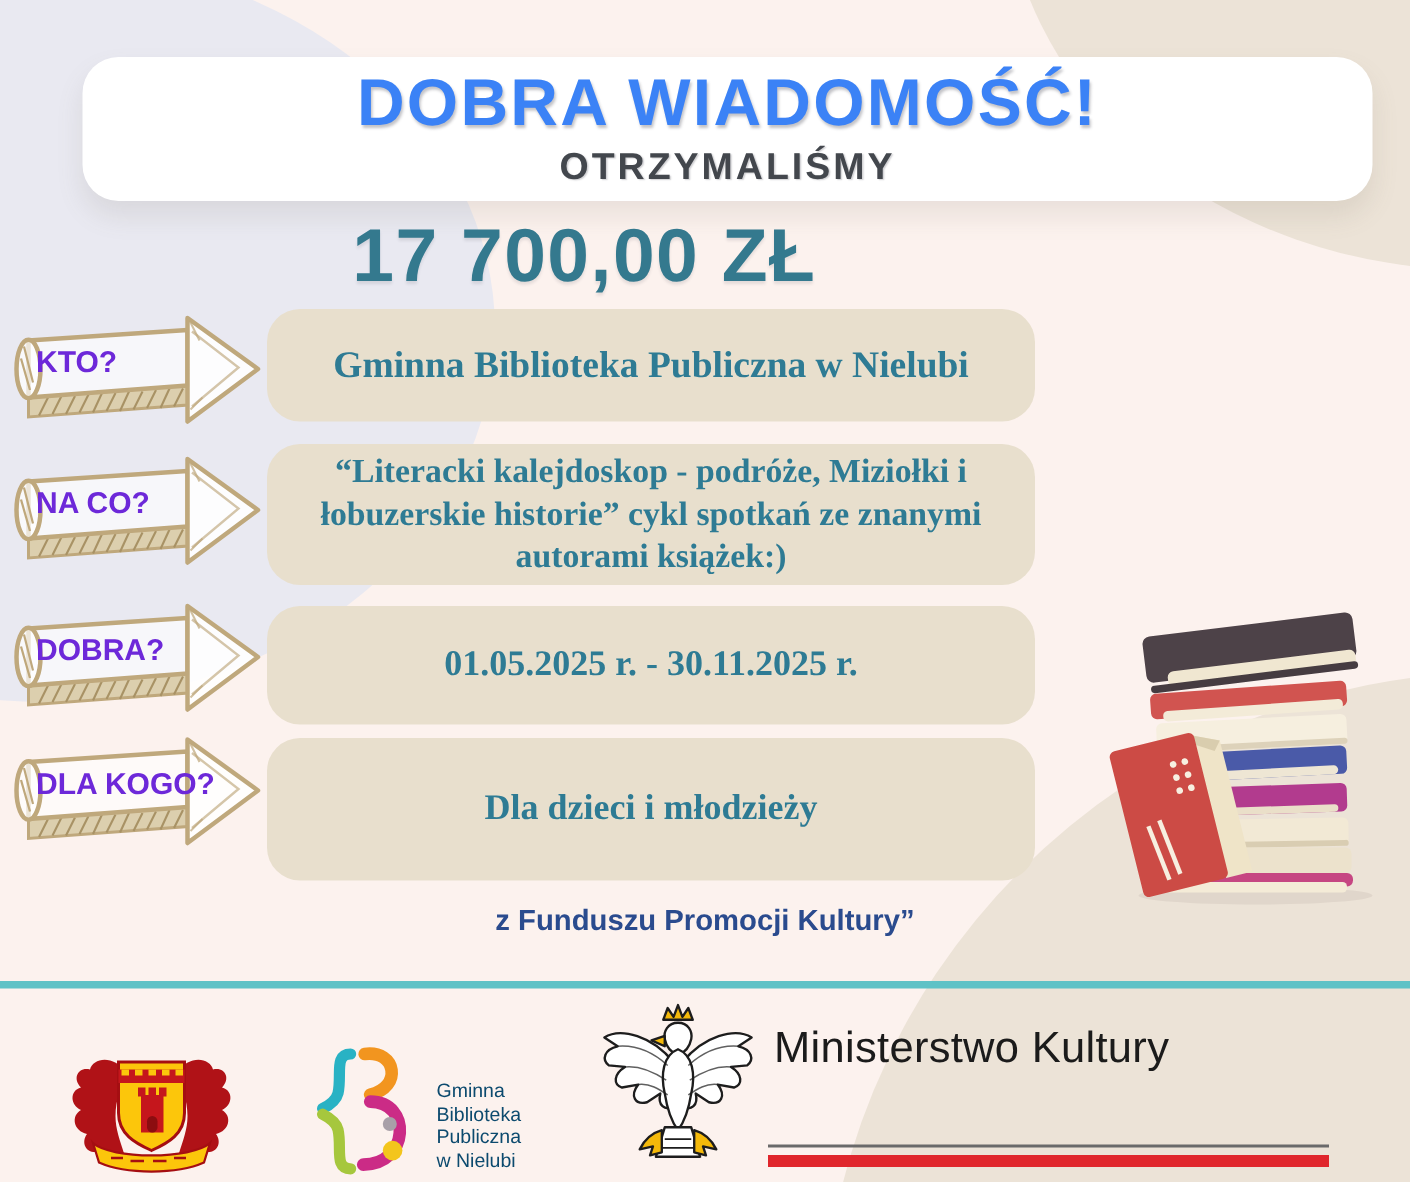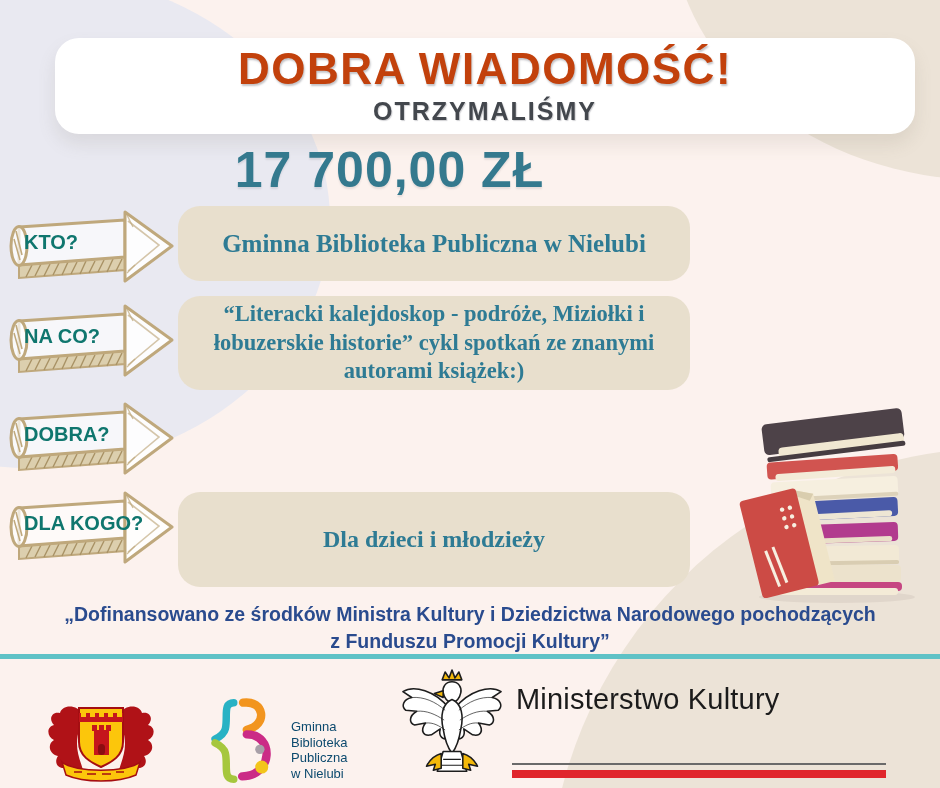--- a/index.html
+++ b/index.html
@@ -7,34 +7,34 @@
   #canvas{position:relative;width:940px;height:788px;overflow:hidden;background:#fcf2ee;}
   .abs{position:absolute;}
   svg{display:block;}
 
   
   #bg{position:absolute;inset:0;width:940px;height:788px;}
 
   
   .header-box{left:55px;top:38px;width:860px;height:96px;background:#ffffff;border-radius:24px;
     box-shadow:0 10px 18px rgba(120,110,100,.14);display:flex;flex-direction:column;align-items:center;justify-content:center;}
-  .poster-title{font-size:44px;font-weight:bold;color:#c2410c;letter-spacing:1.5px;
+  .poster-title{font-size:44px;font-weight:bold;color:#3b82f6;letter-spacing:1.5px;
     text-shadow:1px 2px 2px rgba(40,40,55,.28);line-height:1.05;}
   .poster-subtitle{font-size:25px;font-weight:bold;color:#43474d;letter-spacing:2px;margin-top:5px;
     text-shadow:1px 1px 1px rgba(40,40,55,.22);}
   .amount{left:0;top:141px;width:779px;text-align:center;font-size:50px;font-weight:bold;
     color:#34798e;letter-spacing:1px;text-shadow:0 2px 2px rgba(60,60,70,.12);}
 
   
   .answer-box{left:178px;width:512px;background:#e8dfcd;border-radius:22px;
     display:flex;align-items:center;justify-content:center;text-align:center;padding:13px 20px;box-sizing:border-box;}
   .answer-text{font-family:"Liberation Serif",serif;font-weight:bold;color:#2e7b94;line-height:1.28;}
   .arrow-wrap{left:6px;width:170px;height:78px;}
   .arrow-wrap svg{position:absolute;inset:0;}
-  .row-label{position:absolute;left:18px;top:24px;font-size:20px;font-weight:bold;color:#0f766e;
+  .row-label{position:absolute;left:18px;top:24px;font-size:20px;font-weight:bold;color:#6d28d9;
     white-space:nowrap;letter-spacing:0;}
 
   
   .funding-note{left:0;top:601px;width:940px;text-align:center;color:#2a4b8e;font-weight:bold;
     font-size:19.5px;line-height:27px;}
 
   .divider{left:0;top:654px;width:940px;height:5px;background:#5fc2c6;}
 
   
   .library-text{left:291px;top:719px;font-size:13px;line-height:15.5px;color:#0c4a6e;}
@@ -109,20 +109,23 @@
   <div class="abs answer-box" style="top:296px;height:94px">
     <div class="answer-text" style="font-size:22.5px">“Literacki kalejdoskop - podróże, Miziołki i łobuzerskie historie” cykl spotkań ze znanymi autorami książek:)</div>
   </div>
 
   <div class="abs arrow-wrap" style="top:399px">
     <svg viewBox="0 0 170 78">
         <use href="#arrow-shape"></use>
       </svg>
     <div class="row-label">DOBRA?</div>
   </div>
+  <div class="abs answer-box" style="top:404px;height:79px">
+    <div class="answer-text" style="font-size:24px">01.05.2025 r. - 30.11.2025 r.</div>
+  </div>
 
   <div class="abs arrow-wrap" style="top:488px">
     <svg viewBox="0 0 170 78">
         <use href="#arrow-shape"></use>
       </svg>
     <div class="row-label">DLA KOGO?</div>
   </div>
   <div class="abs answer-box" style="top:492px;height:95px">
     <div class="answer-text" style="font-size:24px">Dla dzieci i młodzieży</div>
   </div>
@@ -168,21 +171,20 @@
           <circle cx="74" cy="123" r="2.2"></circle>
         <circle cx="66" cy="132" r="2.2"></circle>
           <circle cx="74" cy="132" r="2.2"></circle>
       </g>
       <line x1="40" y1="150" x2="45" y2="188" stroke="#f7efe0" stroke-width="3"></line>
       <line x1="48" y1="148" x2="53" y2="186" stroke="#f7efe0" stroke-width="3"></line>
     </g>
   </svg>
 
   <div class="abs funding-note">
-    <div>„Dofinansowano ze środków Ministra Kultury i Dziedzictwa Narodowego pochodzących</div>
     <div>z Funduszu Promocji Kultury”</div>
   </div>
 
   <div class="abs divider"></div>
 
   <svg class="abs" style="left:46px;top:697px" width="110" height="88" viewBox="0 0 110 88" aria-hidden="true">
     <path id="griffin" d="M38,18 C30,6 16,8 14,16 C6,14 2,22 8,28 C0,30 1,40 8,43 C1,47 3,57 12,59 C7,66 13,74 22,70 C22,78 32,80 37,73 C34,63 31,56 31,47 C31,36 35,27 38,18 Z" fill="#b01217"></path>
     <use href="#griffin" transform="translate(110,0) scale(-1,1)"></use>
     <path d="M33,11 L77,11 L77,45 C77,59 66,65 55,70 C44,65 33,59 33,45 Z" fill="#fcc60b" stroke="#a50e12" stroke-width="2"></path>
     <rect x="33" y="16" width="44" height="9" fill="#c5161c"></rect>

